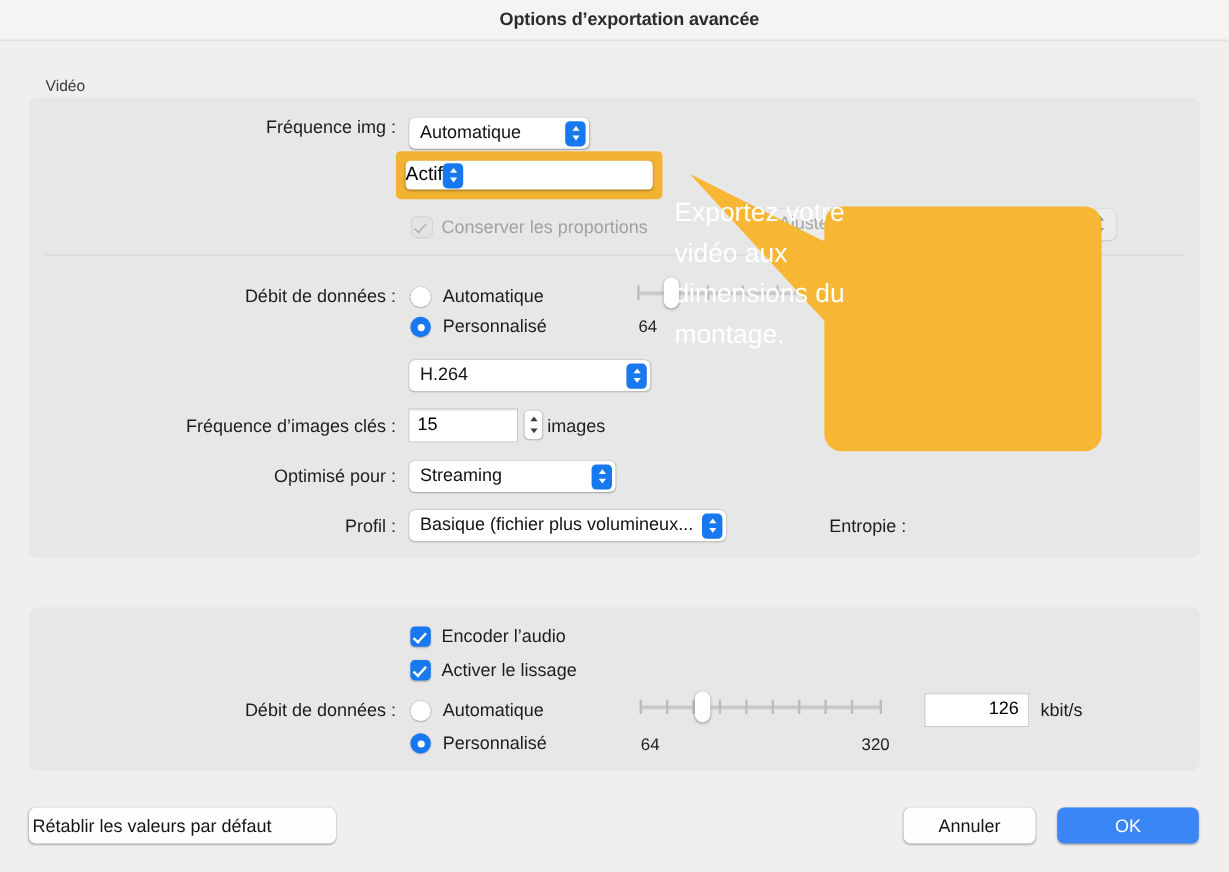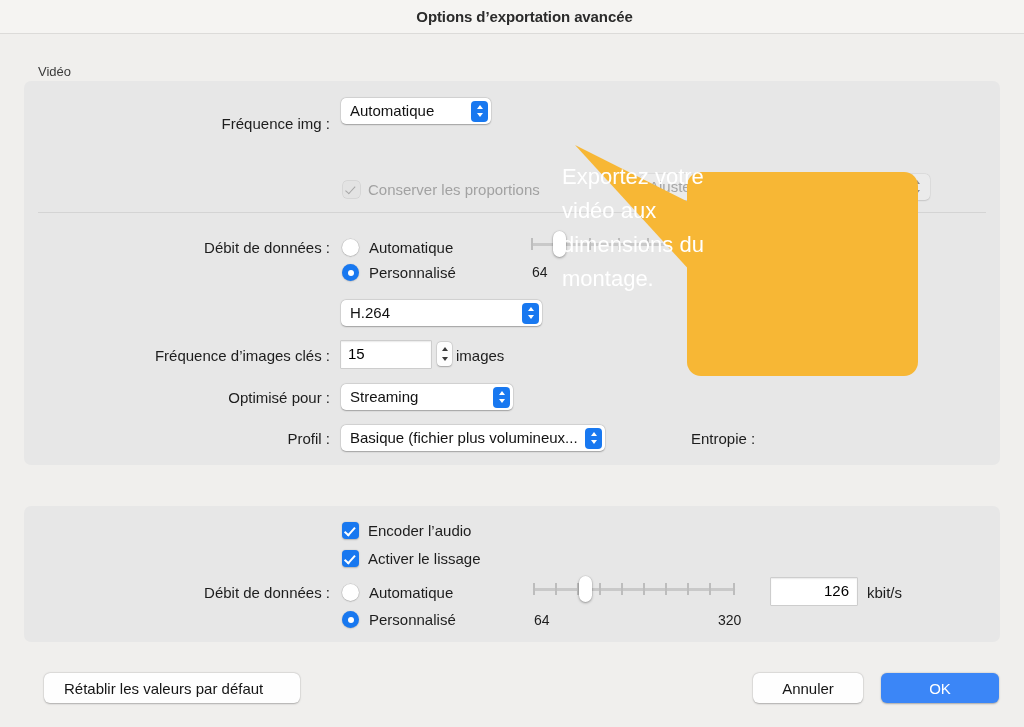--- a/index.html
+++ b/index.html
@@ -245,21 +245,21 @@
     font-size: 15px; color: #151515;
     display: flex; align-items: center; justify-content: center;
     overflow: hidden;
     white-space: nowrap;
   }
   .btn.primary {
     background: #3b86f7;
     color: #ffffff;
     box-shadow: 0 0.5px 1.8px rgba(0,0,0,.3);
   }
-  .btn.left-clip { justify-content: flex-start; padding-left: 20px; margin-left: 20px; }
+  .btn.left-clip { justify-content: flex-start; padding-left: 3px; }
 
   
   .callout-wrap {
     position: absolute; left: 540px; top: 138px;
     width: 400px; height: 248px;
     pointer-events: none;
   }
   .callout-arrow { position: absolute; left: 0; top: 0; }
   .callout-box {
     position: absolute;
@@ -283,26 +283,32 @@
 <div id="root">
 
   <div class="titlebar">
     <div class="titlebar-text">Options d’exportation avancée</div>
   </div>
 
   <div class="group-label" style="left:38px; top:64px;">Vidéo</div>
 
   <div class="panel" style="left:24px; top:81px; width:976px; height:384px;"></div>
 
-  <div class="lbl" style="left:150px; top:114px; width:180px;">Fréquence img :</div>
+  <div class="lbl" style="left:150px; top:97px; width:180px;">Fréquence img :</div>
   <div class="popup" style="left:341px; top:98px; width:150px;">
     <span class="ptext">Automatique</span>
     <span class="chev"></span>
   </div>
 
+  <div class="hl-ring" style="left:330px; top:126px; width:222px; height:40px;">
+    <div class="popup-inner" style="width:206px; height:24px;">
+      <span class="ptext">Actif</span>
+      <span class="chev"></span>
+    </div>
+  </div>
 
   <div class="cbox dim" style="left:343px; top:181px;"></div>
   <div class="lbl-l lbl-dim" style="left:368px; top:180px;">Conserver les proportions</div>
 
   <div class="popup disabled" style="left:640px; top:174px; width:290px;">
     <span class="ptext">Ajustement à la taille</span>
     <span class="chev-plain"></span>
   </div>
 
   <div class="divider" style="left:38px; top:212px; width:948px;"></div>

